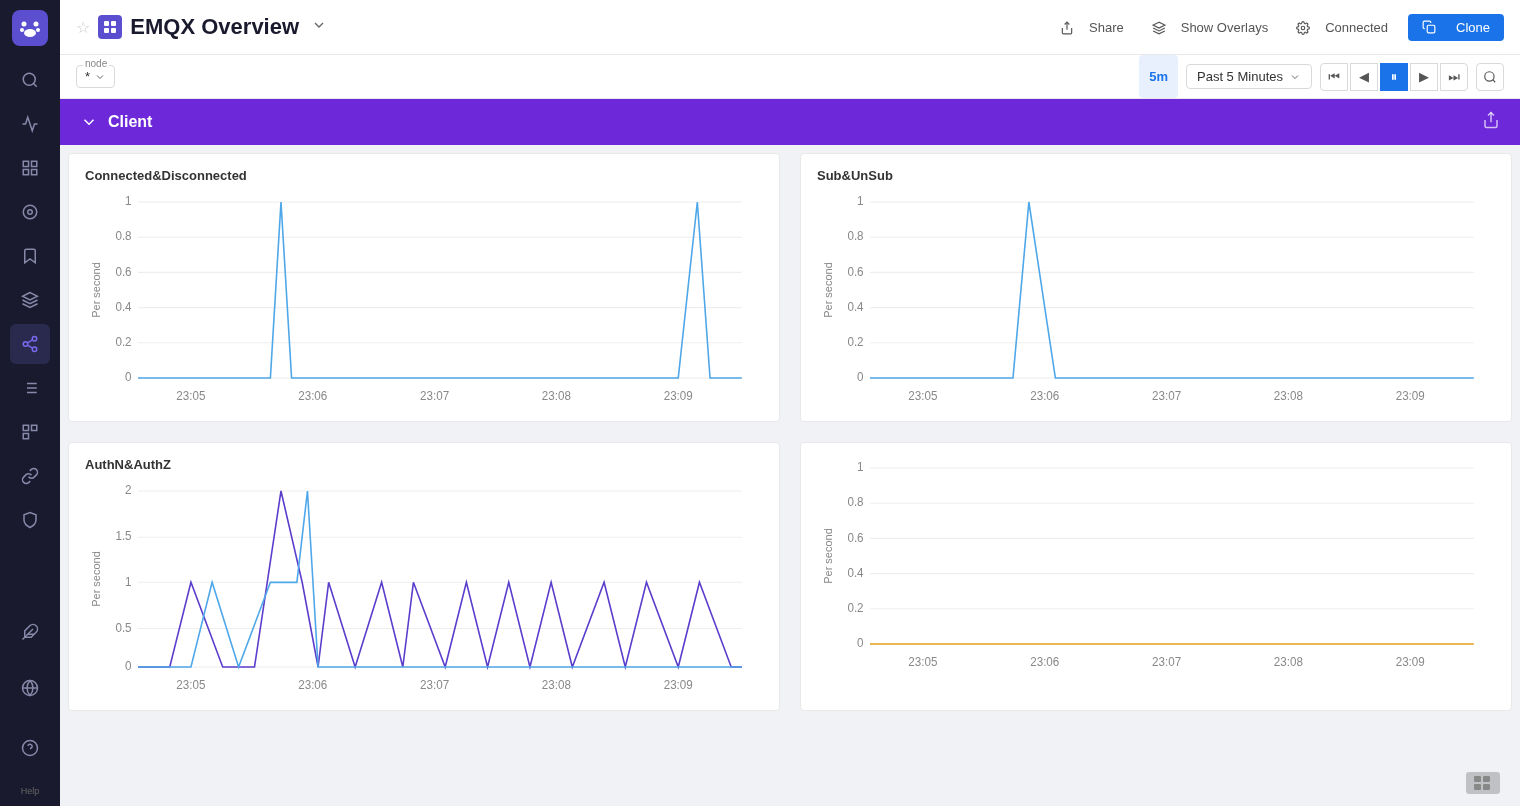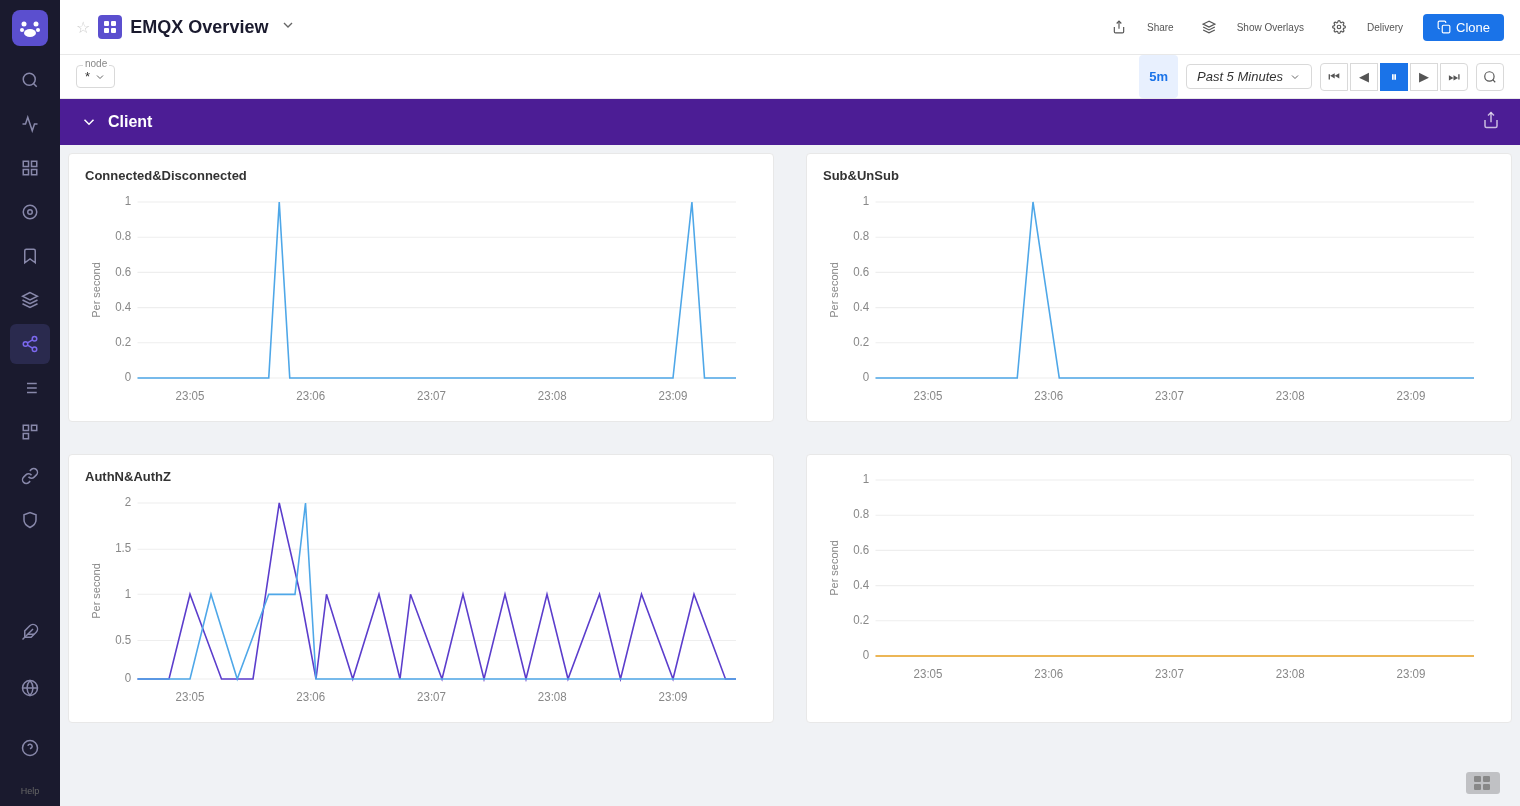--- a/index.html
+++ b/index.html
@@ -56,37 +56,37 @@
     }
     .topbar-title-section { display: flex; align-items: center; gap: 8px; flex: 1; }
     .star-icon { color: #ccc; font-size: 16px; cursor: pointer; }
     .dashboard-icon {
       width: 24px; height: 24px;
       background: #5b4fcf;
       border-radius: 4px;
       display: flex; align-items: center; justify-content: center;
       color: white; font-size: 12px;
     }
-    .topbar-title { font-size: 18px; font-weight: 600; color: #1a1a2e; }
+    .topbar-title { font-size: 22px; font-weight: 600; color: #1a1a2e; }
     .topbar-dropdown { color: #666; cursor: pointer; margin-left: 4px; }
     .topbar-actions { display: flex; align-items: center; gap: 12px; }
     .topbar-btn {
-      display: flex; align-items: center; gap: 21px;
-      color: #555; font-size: 10px; cursor: pointer;
+      display: flex; align-items: flex-end; gap: 15px;
+      color: #555; font-size: 13px; cursor: pointer;
       background: none; border: none; padding: 4px 8px;
     }
     .clone-btn {
       background: #1a73e8;
       color: white;
       border: none;
       padding: 6px 14px;
       border-radius: 4px;
       font-size: 13px;
       cursor: pointer;
-      display: flex; align-items: center; gap: 5px;
+      display: flex; align-items: center; gap: 20px;
     }
 
     
     .subbar {
       height: 44px;
       background: #fff;
       display: flex;
       align-items: center;
       padding: 0 16px;
       border-bottom: 1px solid #e8e8e8;
@@ -115,21 +115,20 @@
     }
     .time-range-display {
       display: flex; align-items: center;
       border: 1px solid #d9d9d9;
       border-radius: 4px;
       padding: 4px 10px;
       font-size: 13px;
       color: #333;
       gap: 6px;
       cursor: pointer;
-      font-style: italic;
     }
     .time-nav-group { display: flex; align-items: center; gap: 2px; }
     .time-nav-btn {
       border: 1px solid #d9d9d9;
       background: #fff;
       width: 28px; height: 28px;
       display: flex; align-items: center; justify-content: center;
       cursor: pointer;
       color: #555;
       font-size: 13px;
@@ -150,36 +149,36 @@
     
     .content {
       flex: 1;
       overflow-y: auto;
       padding: 0;
       background: #f0f2f5;
     }
 
     
     .section-header {
-      background: #4c1d95;
+      background: #6d28d9;
       color: white;
       padding: 12px 20px;
       display: flex;
       align-items: center;
       justify-content: space-between;
       cursor: pointer;
     }
     .section-header-left { display: flex; align-items: center; gap: 10px; font-size: 16px; font-weight: 600; }
     .section-header-right { color: rgba(255,255,255,0.7); font-size: 16px; }
 
     
     .charts-grid {
       display: grid;
       grid-template-columns: 1fr 1fr;
-      gap: 16px;
+      gap: 4px;
       background: #f0f2f5;
     }
     .chart-panel {
       background: #fff;
       margin: 8px;
       border-radius: 4px;
       padding: 14px 16px 10px;
       border: 1px solid #e8e8e8;
     }
     .chart-title {
@@ -356,21 +355,21 @@
             <polyline points="2 17 12 22 22 17"></polyline>
             <polyline points="2 12 12 17 22 12"></polyline>
           </svg>
         <span>Show Overlays</span>
       </button>
       <button class="topbar-btn">
         <svg width="14" height="14" viewBox="0 0 24 24" fill="none" stroke="currentColor" stroke-width="2">
             <circle cx="12" cy="12" r="3"></circle>
             <path d="M19.4 15a1.65 1.65 0 0 0 .33 1.82l.06.06a2 2 0 0 1 0 2.83 2 2 0 0 1-2.83 0l-.06-.06a1.65 1.65 0 0 0-1.82-.33 1.65 1.65 0 0 0-1 1.51V21a2 2 0 0 1-2 2 2 2 0 0 1-2-2v-.09A1.65 1.65 0 0 0 9 19.4a1.65 1.65 0 0 0-1.82.33l-.06.06a2 2 0 0 1-2.83 0 2 2 0 0 1 0-2.83l.06-.06A1.65 1.65 0 0 0 4.68 15a1.65 1.65 0 0 0-1.51-1H3a2 2 0 0 1-2-2 2 2 0 0 1 2-2h.09A1.65 1.65 0 0 0 4.6 9a1.65 1.65 0 0 0-.33-1.82l-.06-.06a2 2 0 0 1 0-2.83 2 2 0 0 1 2.83 0l.06.06A1.65 1.65 0 0 0 9 4.68a1.65 1.65 0 0 0 1-1.51V3a2 2 0 0 1 2-2 2 2 0 0 1 2 2v.09a1.65 1.65 0 0 0 1 1.51 1.65 1.65 0 0 0 1.82-.33l.06-.06a2 2 0 0 1 2.83 0 2 2 0 0 1 0 2.83l-.06.06A1.65 1.65 0 0 0 19.4 9a1.65 1.65 0 0 0 1.51 1H21a2 2 0 0 1 2 2 2 2 0 0 1-2 2h-.09a1.65 1.65 0 0 0-1.51 1z"></path>
           </svg>
-        <span>Delivery</span>
+        <span>Connected</span>
       </button>
       <button class="clone-btn">
         <svg width="14" height="14" viewBox="0 0 24 24" fill="none" stroke="white" stroke-width="2">
             <rect x="9" y="9" width="13" height="13" rx="2" ry="2"></rect>
             <path d="M5 15H4a2 2 0 0 1-2-2V4a2 2 0 0 1 2-2h9a2 2 0 0 1 2 2v1"></path>
           </svg>
         <span>Clone</span>
       </button>
     </div>
   </div>

